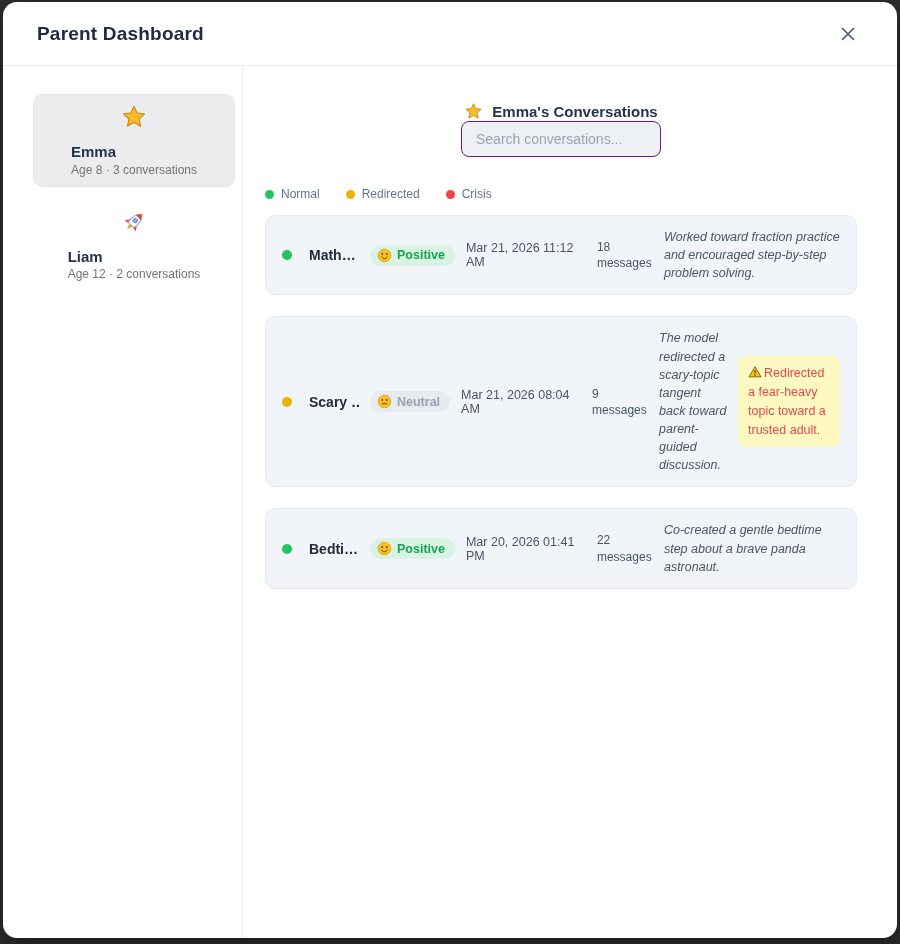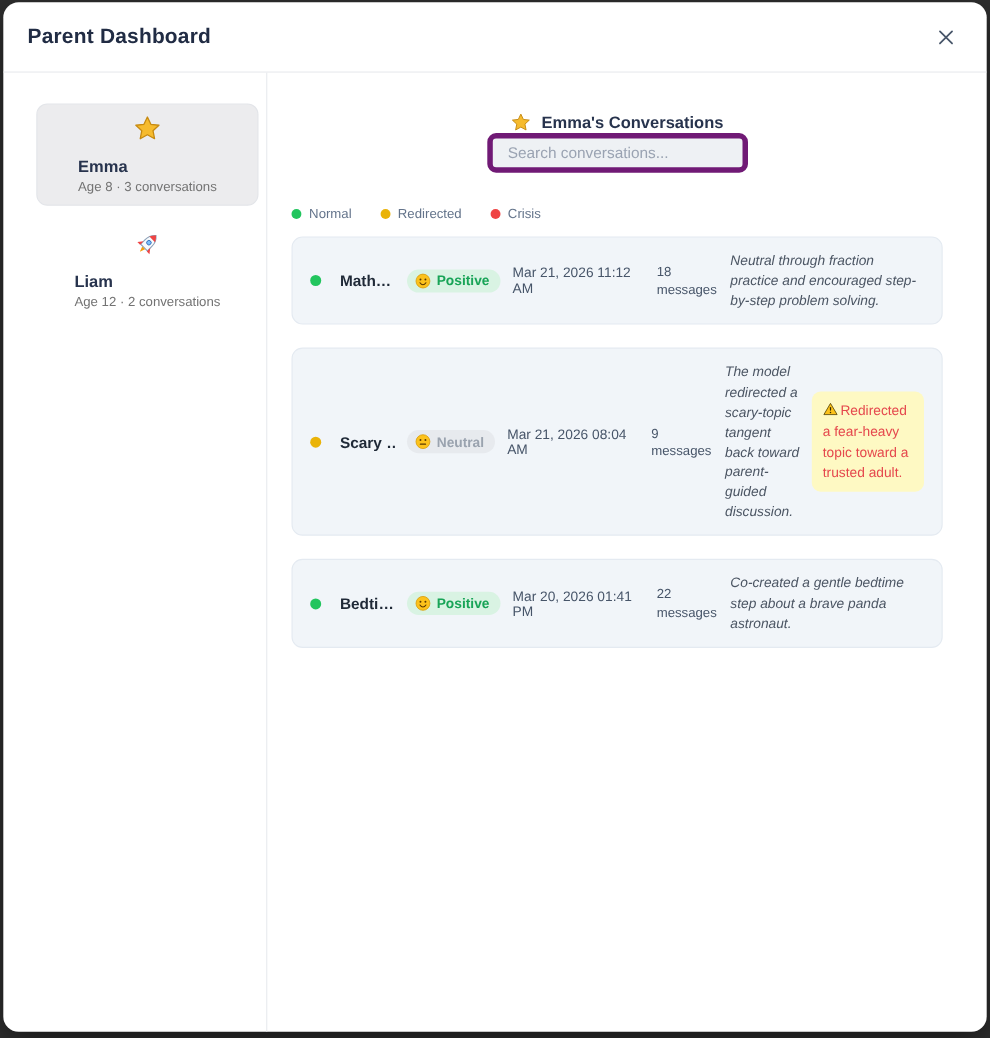--- a/index.html
+++ b/index.html
@@ -12,21 +12,21 @@
   }
   .modal {
     position:absolute; left:3px; top:2px; width:894px; height:936px;
     background:#ffffff; border-radius:14px; overflow:hidden;
     box-shadow:0 10px 30px rgba(0,0,0,.45);
     display:flex; flex-direction:column;
   }
   
   .modal-header {
     height:64px; flex:none; display:flex; align-items:center;
-    justify-content:space-between; padding:0 22px;
+    justify-content:space-between; padding:0 34px;
     border-bottom:1px solid #e8eaed;
   }
   .page-title { font-size:19px; font-weight:700; color:#212c44; letter-spacing:.2px; }
   .close-button {
     background:none; border:none; cursor:pointer; width:30px; height:30px;
     display:flex; align-items:center; justify-content:center; color:#475569;
   }
   
   .modal-body { flex:1; display:flex; min-height:0; }
   .sidebar {
@@ -41,21 +41,21 @@
   .child-item.selected { background:#ececee; border-color:#e3e5e9; }
   .child-icon { width:26px; height:26px; flex:none; }
   .child-name { font-size:15px; font-weight:700; color:#27334d; line-height:1.3; }
   .child-meta { font-size:12px; color:#737373; margin-top:1px; }
   
   .main { flex:1; padding:36px 40px 0 22px; min-width:0; }
   .main-header { display:flex; align-items:center; justify-content:space-between;flex-direction:column; }
   .main-heading-wrap { display:flex; align-items:center; gap:9px; }
   .main-heading { font-size:15px; font-weight:700; color:#27334d; }
   .search-input {
-    width:237px; height:36px; background:#eef1f4; border:5px solid #701a75;
+    width:200px; height:36px; background:#eef1f4; border:1px solid #701a75;
     border-radius:8px; padding:0 14px; font-size:14px; color:#374151;
     font-family:"Liberation Sans", sans-serif; outline:none;
   }
   .search-input::placeholder { color:#9aa3b2; }
   
   .legend { display:flex; align-items:center; gap:26px; margin-top:30px; }
   .legend-item { display:flex; align-items:center; gap:7px; font-size:12px; color:#64748b; }
   .dot { width:9px; height:9px; border-radius:50%; flex:none; }
   
   .cards { margin-top:14px; display:flex; flex-direction:column; gap:21px; }
@@ -183,21 +183,21 @@
                   <path d="M6.4 12c1 1.6 2.4 2.4 3.6 2.4s2.6-.8 3.6-2.4" fill="none" stroke="#5b3a00" stroke-width="1.3" stroke-linecap="round"></path>
                 </svg>
             </span>
             <span>Positive</span>
           </span>
           <span class="card-date">Mar 21, 2026 11:12 AM</span>
           <span class="card-messages">
             <div>18</div>
             <div>messages</div>
           </span>
-          <span class="card-summary">Neutral through fraction practice and encouraged step-by-step problem solving.</span>
+          <span class="card-summary">Worked toward fraction practice and encouraged step-by-step problem solving.</span>
         </div>
 
         <div class="card">
           <span class="status-dot" style="background-color: rgb(234, 179, 8);"></span>
           <span class="card-title">Scary …</span>
           <span class="badge neutral">
             <span style="display:flex">
               <svg viewBox="0 0 20 20" width="15" height="15">
                   <circle cx="10" cy="10" r="8.4" fill="#fcc21b" stroke="#d99e0b"></circle>
                   <circle cx="7" cy="8" r="1.2" fill="#5b3a00"></circle>

